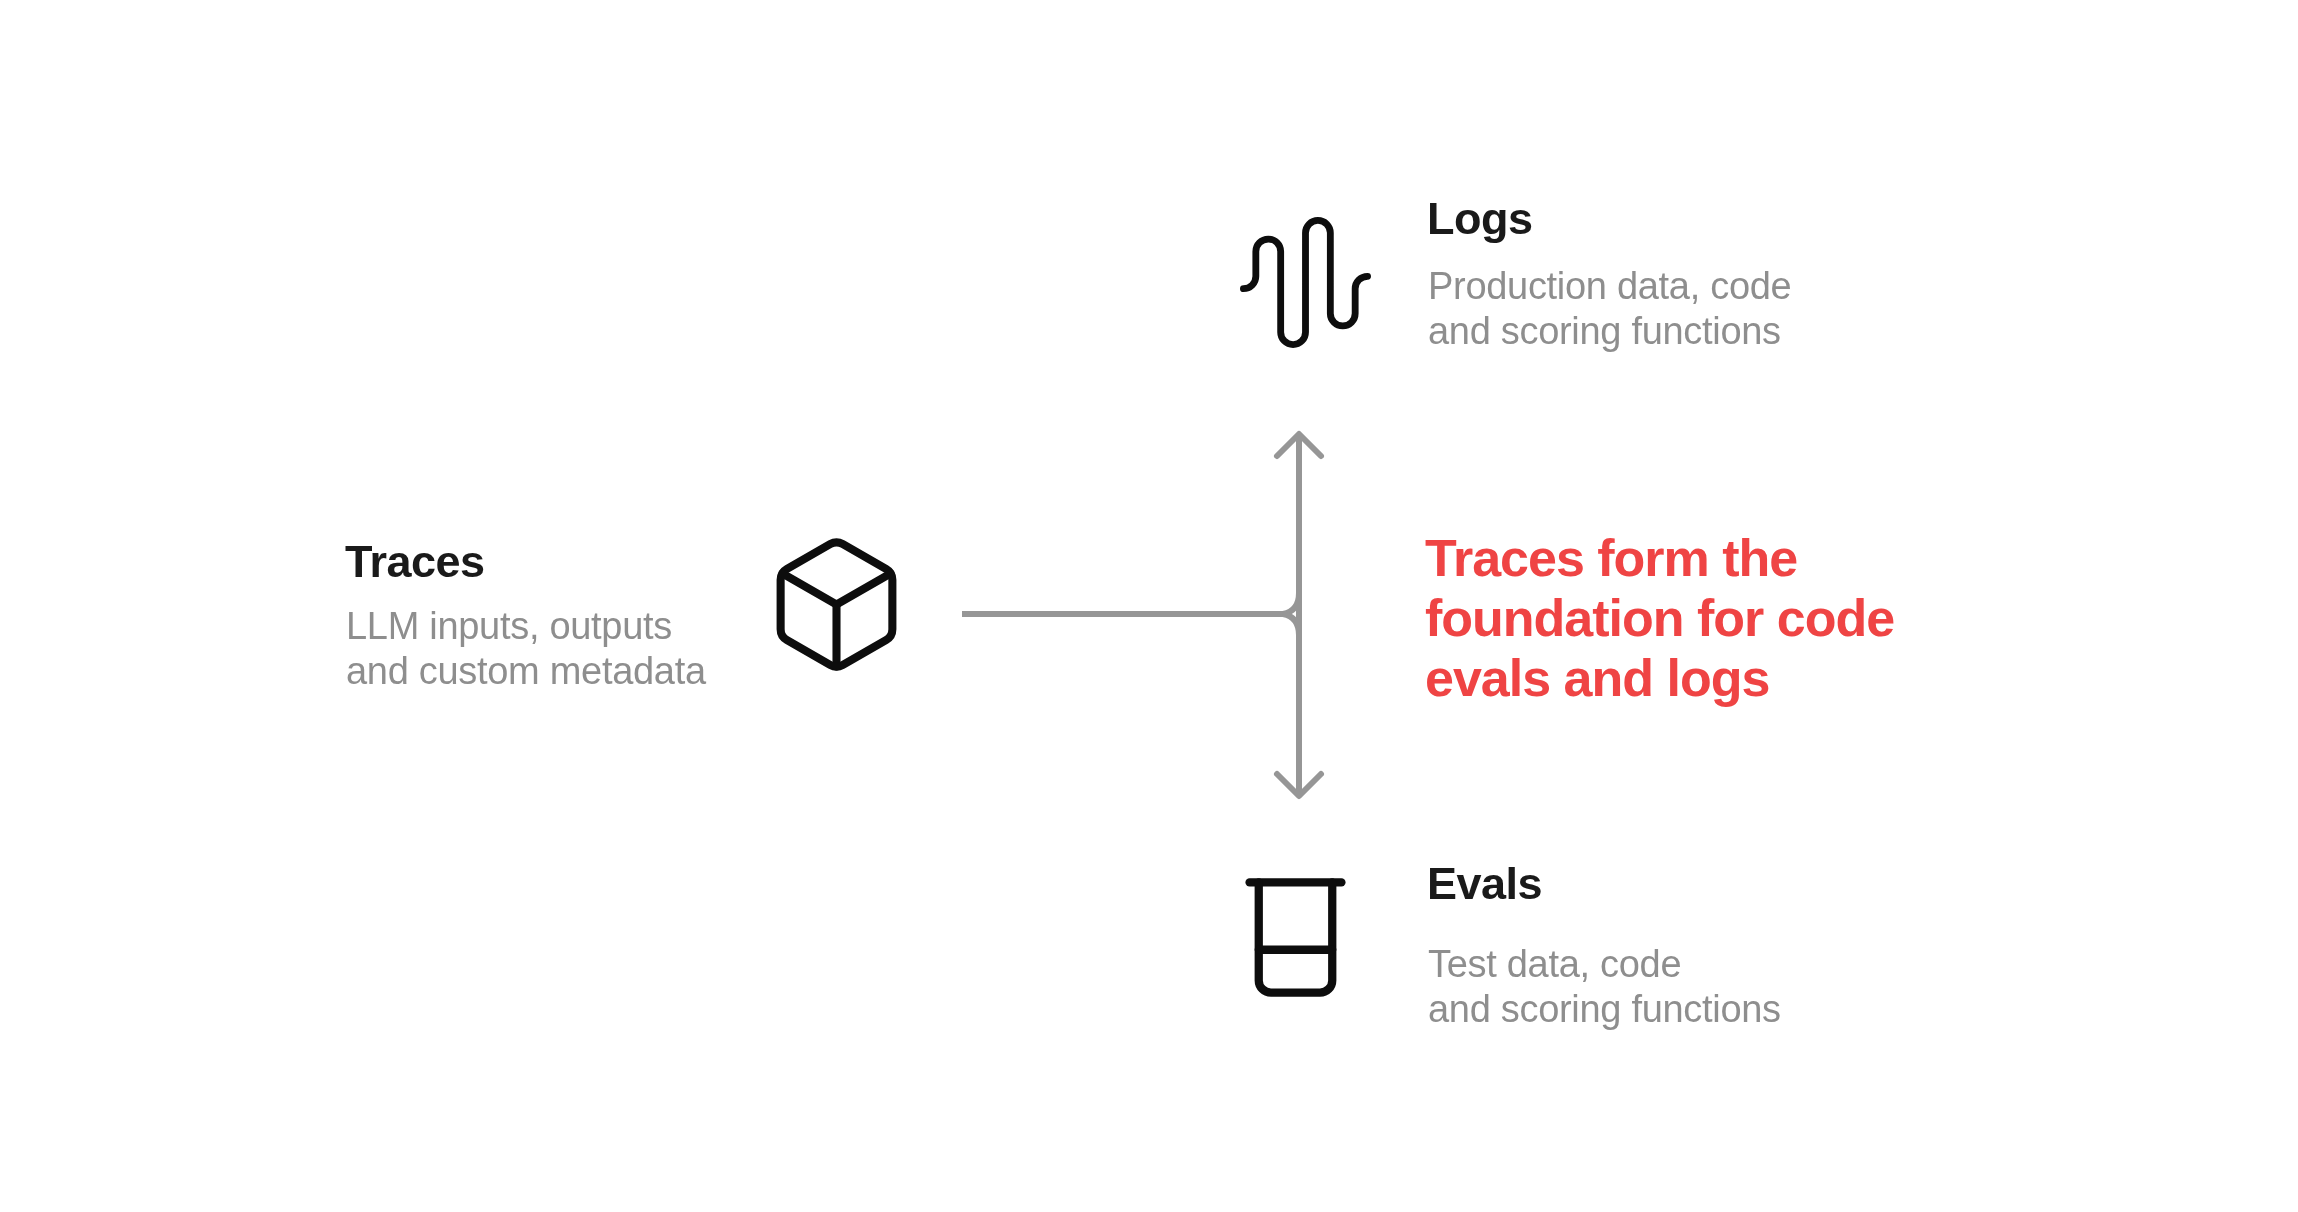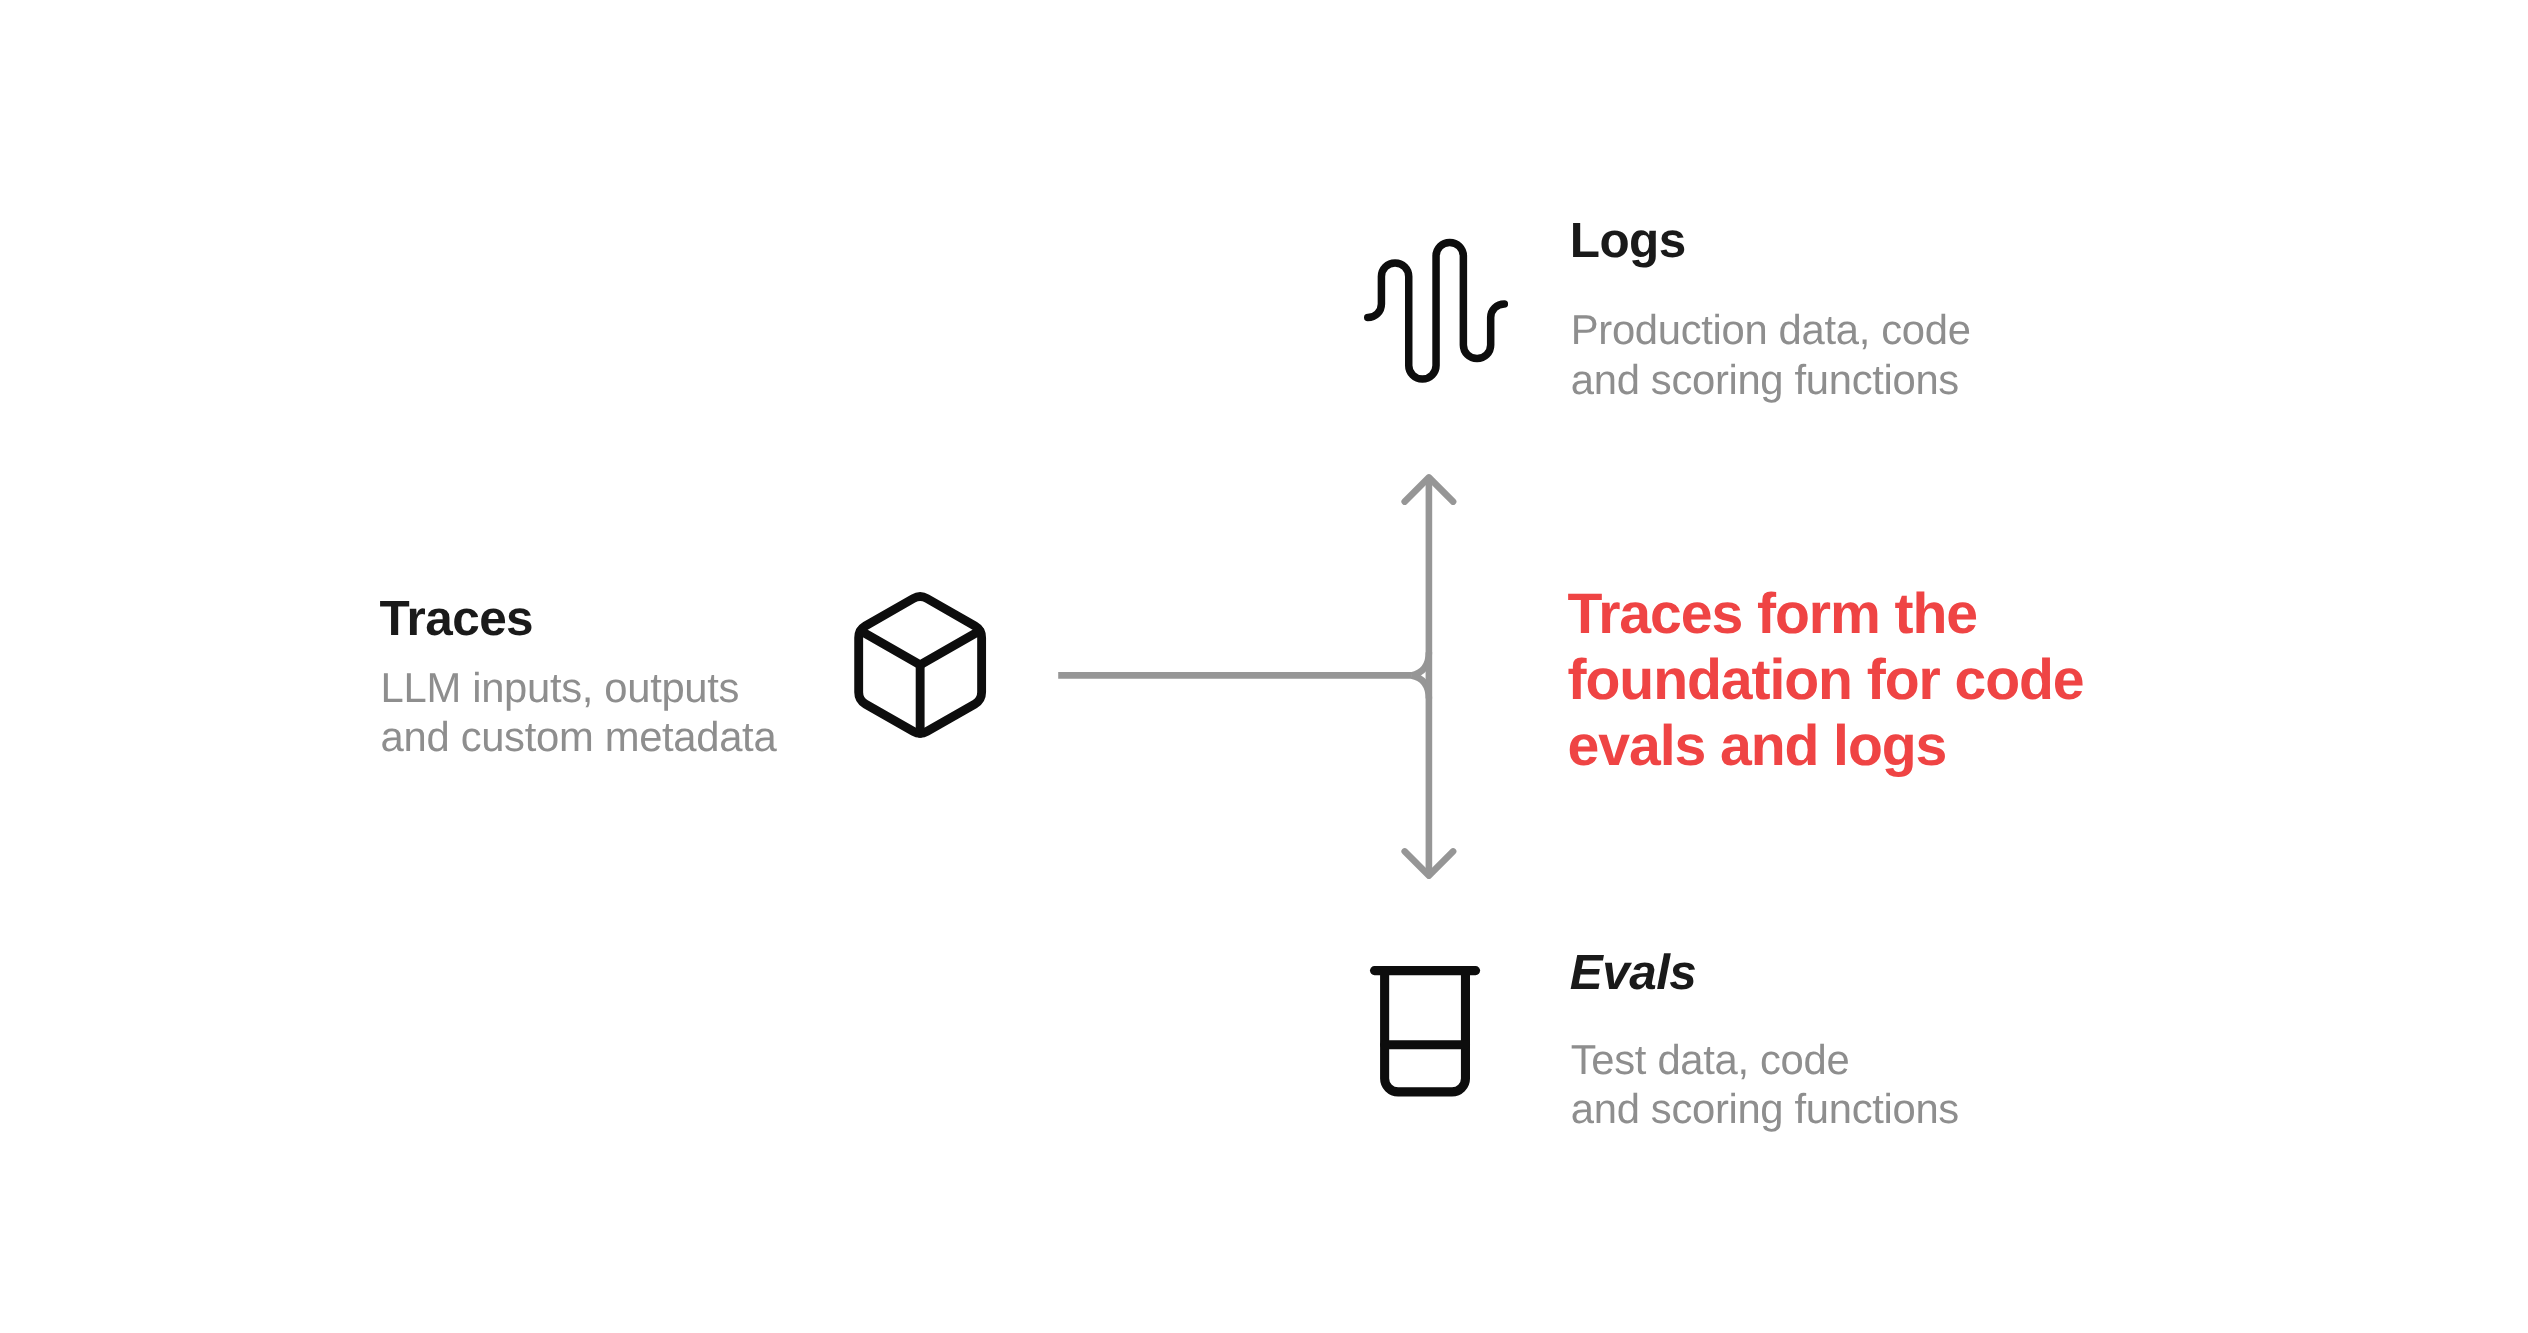--- a/index.html
+++ b/index.html
@@ -65,36 +65,36 @@
     <path d="M21 8a2 2 0 0 0-1-1.73l-7-4a2 2 0 0 0-2 0l-7 4A2 2 0 0 0 3 8v8a2 2 0 0 0 1 1.73l7 4a2 2 0 0 0 2 0l7-4A2 2 0 0 0 21 16Z"></path>
     <path d="m3.3 7 8.7 5 8.7-5"></path>
     <path d="M12 22V12"></path>
   </svg>
 
   <svg class="abs icon" style="left:1231px; top:208px;" width="149" height="149" viewBox="0 0 24 24" fill="none" stroke="#0d0d0d" stroke-width="1.1" stroke-linecap="round" stroke-linejoin="round">
     <path d="M2 13a2 2 0 0 0 2-2V7a2 2 0 0 1 4 0v13a2 2 0 0 0 4 0V4a2 2 0 0 1 4 0v13a2 2 0 0 0 4 0v-4a2 2 0 0 1 2-2"></path>
   </svg>
 
   <div class="abs node-title" style="left:1427px; top:194px;">Logs</div>
-  <div class="abs node-subtitle" style="left:1428px; top:279px;">
+  <div class="abs node-subtitle" style="left:1428px; top:264px;">
     <span>Production data, code</span><br>
     <span>and scoring functions</span>
   </div>
 
   <div class="abs annotation" style="left:1425px; top:528px;">
     <span>Traces form the</span><br>
     <span>foundation for code</span><br>
     <span>evals and logs</span>
   </div>
 
   <svg class="abs icon" style="left:1222px; top:864px;" width="147" height="147" viewBox="0 0 24 24" fill="none" stroke="#0d0d0d" stroke-width="1.35" stroke-linecap="round" stroke-linejoin="round">
     <path d="M4.5 3h15"></path>
     <path d="M6 3v16a2 2 0 0 0 2 2h8a2 2 0 0 0 2-2V3"></path>
     <path d="M6 14h12"></path>
   </svg>
 
-  <div class="abs node-title" style="left:1427px; top:859px;font-style:italic;">Evals</div>
+  <div class="abs node-title" style="left:1427px; top:859px;">Evals</div>
   <div class="abs node-subtitle" style="left:1428px; top:930px;margin-top:12px;">
     <span>Test data, code</span><br>
     <span>and scoring functions</span>
   </div>
 
 </div>
 
 </body></html>

